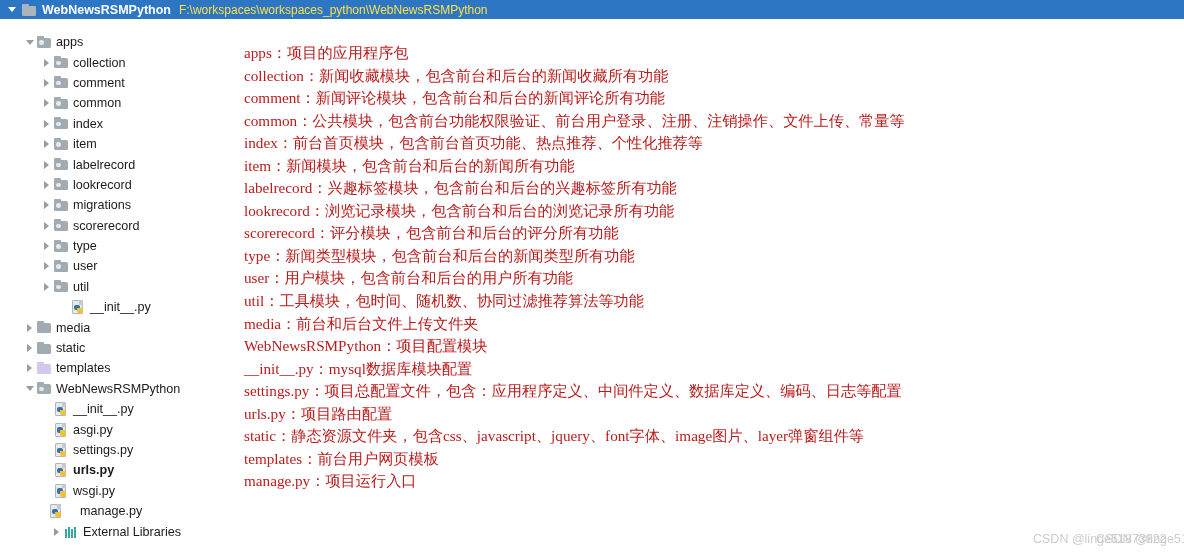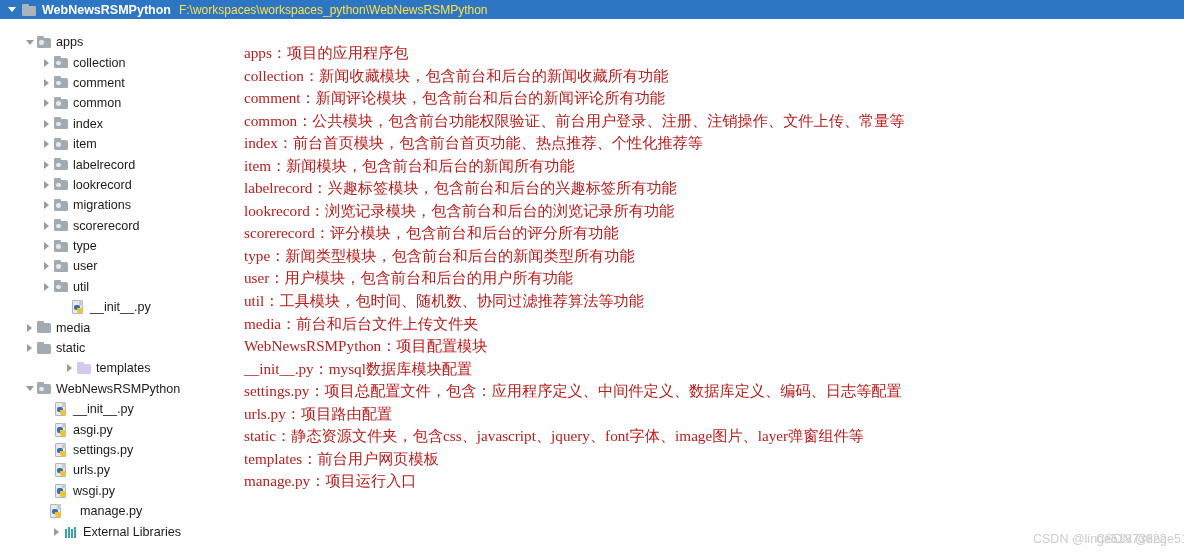--- a/index.html
+++ b/index.html
@@ -404,21 +404,21 @@
     <div class="row" style="padding-left: 23px;">
       <span class="arrow">
         <span class="tri-right"></span>
       </span>
       <span class="ico fold-gray">
         <span class="f-tab"></span>
         <span class="f-body"></span>
       </span>
       <span class="lbl">static</span>
     </div>
-    <div class="row" style="padding-left: 23px; margin-left: 40px;">
+    <div class="row" style="padding-left: 23px;">
       <span class="arrow">
         <span class="tri-right"></span>
       </span>
       <span class="ico fold-purple">
         <span class="f-tab"></span>
         <span class="f-body"></span>
       </span>
       <span class="lbl">templates</span>
     </div>
     <div class="row" style="padding-left: 23px;">
@@ -455,21 +455,21 @@
     <div class="row" style="padding-left: 40px;">
       <span class="arrow"></span>
       <span class="ico">
         <span class="py-page"></span>
         <span class="py-fold"></span>
         <span class="py-blue"></span>
         <span class="py-yellow"></span>
       </span>
       <span class="lbl">settings.py</span>
     </div>
-    <div class="row" style="padding-left: 40px;">
+    <div class="row" style="padding-left: 40px; font-weight: bold;">
       <span class="arrow"></span>
       <span class="ico">
         <span class="py-page"></span>
         <span class="py-fold"></span>
         <span class="py-blue"></span>
         <span class="py-yellow"></span>
       </span>
       <span class="lbl">urls.py</span>
     </div>
     <div class="row" style="padding-left: 40px;">

